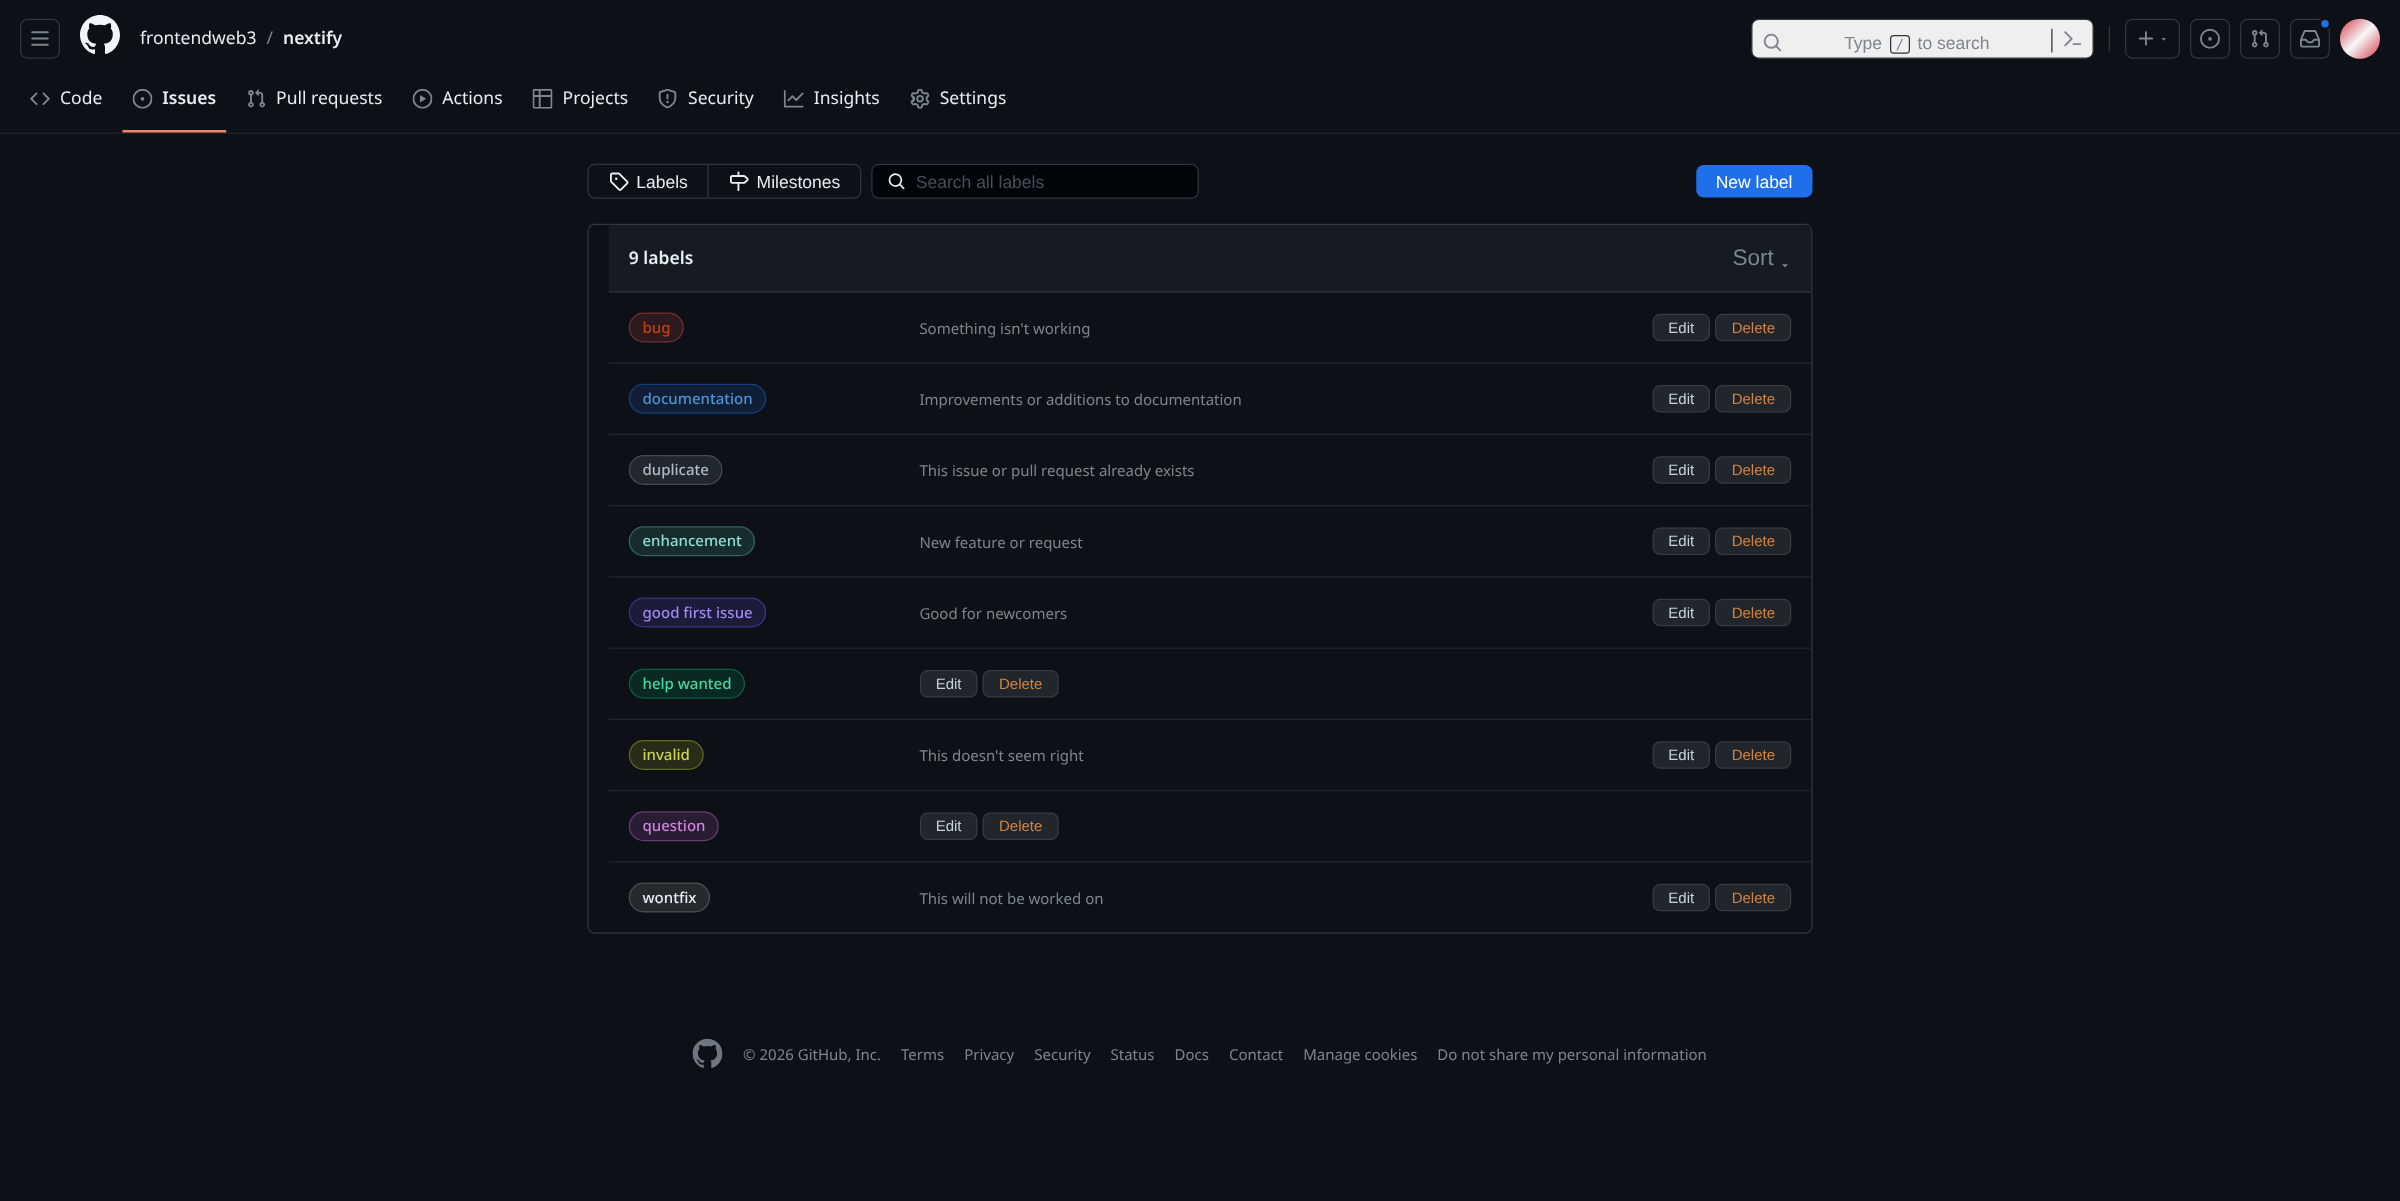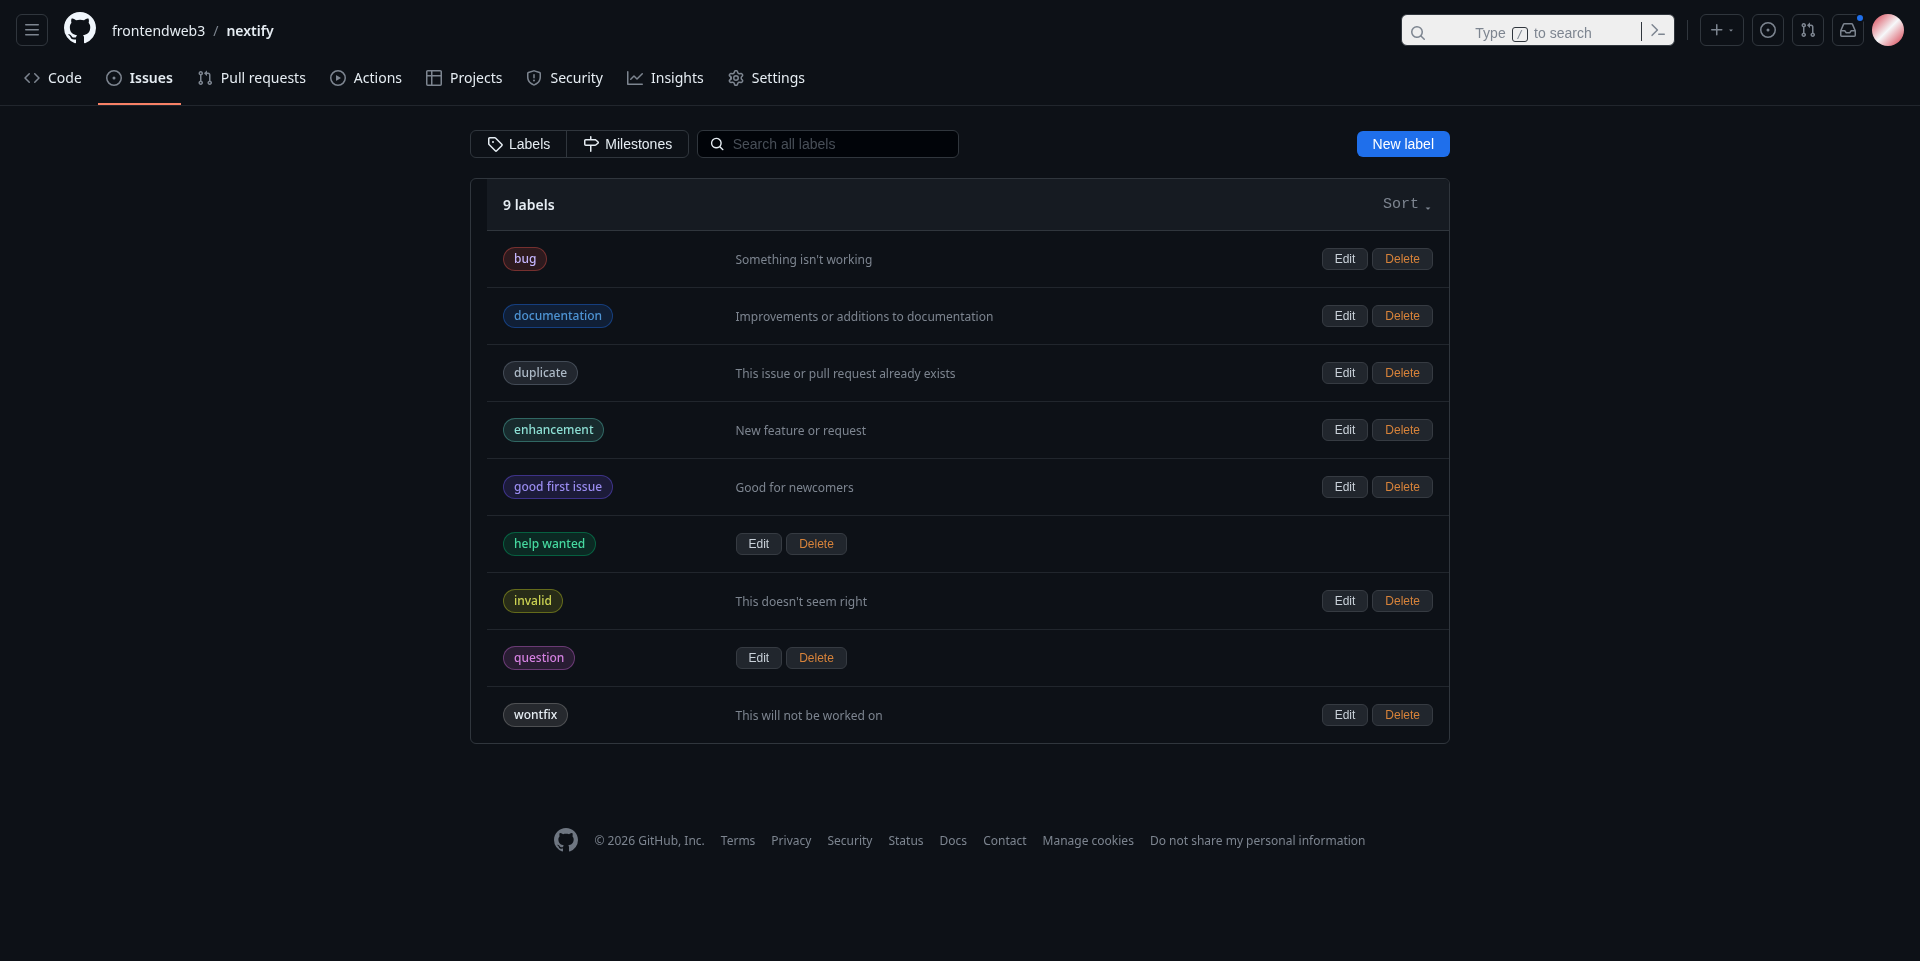--- a/index.html
+++ b/index.html
@@ -239,26 +239,25 @@
       border-bottom: 1px solid #30363d;
     }
     .labels-count {
       font-weight: 600;
       font-size: 14px;
     }
     .sort-btn {
       color: #7d8590;
       background: transparent;
       border: none;
-      font-size: 15px;
+      font-size: 18px;
       cursor: pointer;
       display: flex;
       align-items: flex-end;
       gap: 4px;
-      font-family: Liberation Mono, monospace;
     }
     .label-row {
       display: flex;
       align-items: center;
       padding: 16px;
       border-bottom: 1px solid #21262d;
     }
     .label-row:last-child {
       border-bottom: none;
     }
@@ -468,21 +467,21 @@
       <span class="labels-count">9 labels</span>
       <button class="sort-btn">
         <span>Sort</span>
         <svg width="10" height="10" viewBox="0 0 16 16">
             <path d="m4.427 7.427 3.396 3.396a.25.25 0 0 0 .354 0l3.396-3.396A.25.25 0 0 0 11.396 7H4.604a.25.25 0 0 0-.177.427Z"></path>
           </svg>
       </button>
     </div>
     <div id="labels-list">
         <div class="label-row">
-          <div class="label-name-col"><span class="label-pill" style="color: #c4b5fd; background: rgba(229, 83, 75, 0.15); border-color: rgba(229, 83, 75, 0.4);">bug</span></div>
+          <div class="label-name-col"><span class="label-pill" style="color: #c2410c; background: rgba(229, 83, 75, 0.15); border-color: rgba(229, 83, 75, 0.4);">bug</span></div>
           <div class="label-desc-col">Something isn't working</div>
           <div class="label-actions-col">
             <button class="edit-btn">Edit</button>
             <button class="delete-btn">Delete</button>
           </div>
         </div>
         <div class="label-row">
           <div class="label-name-col"><span class="label-pill" style="color: rgb(78, 148, 212); background: rgba(31, 111, 235, 0.15); border-color: rgba(31, 111, 235, 0.4);">documentation</span></div>
           <div class="label-desc-col">Improvements or additions to documentation</div>
           <div class="label-actions-col">

